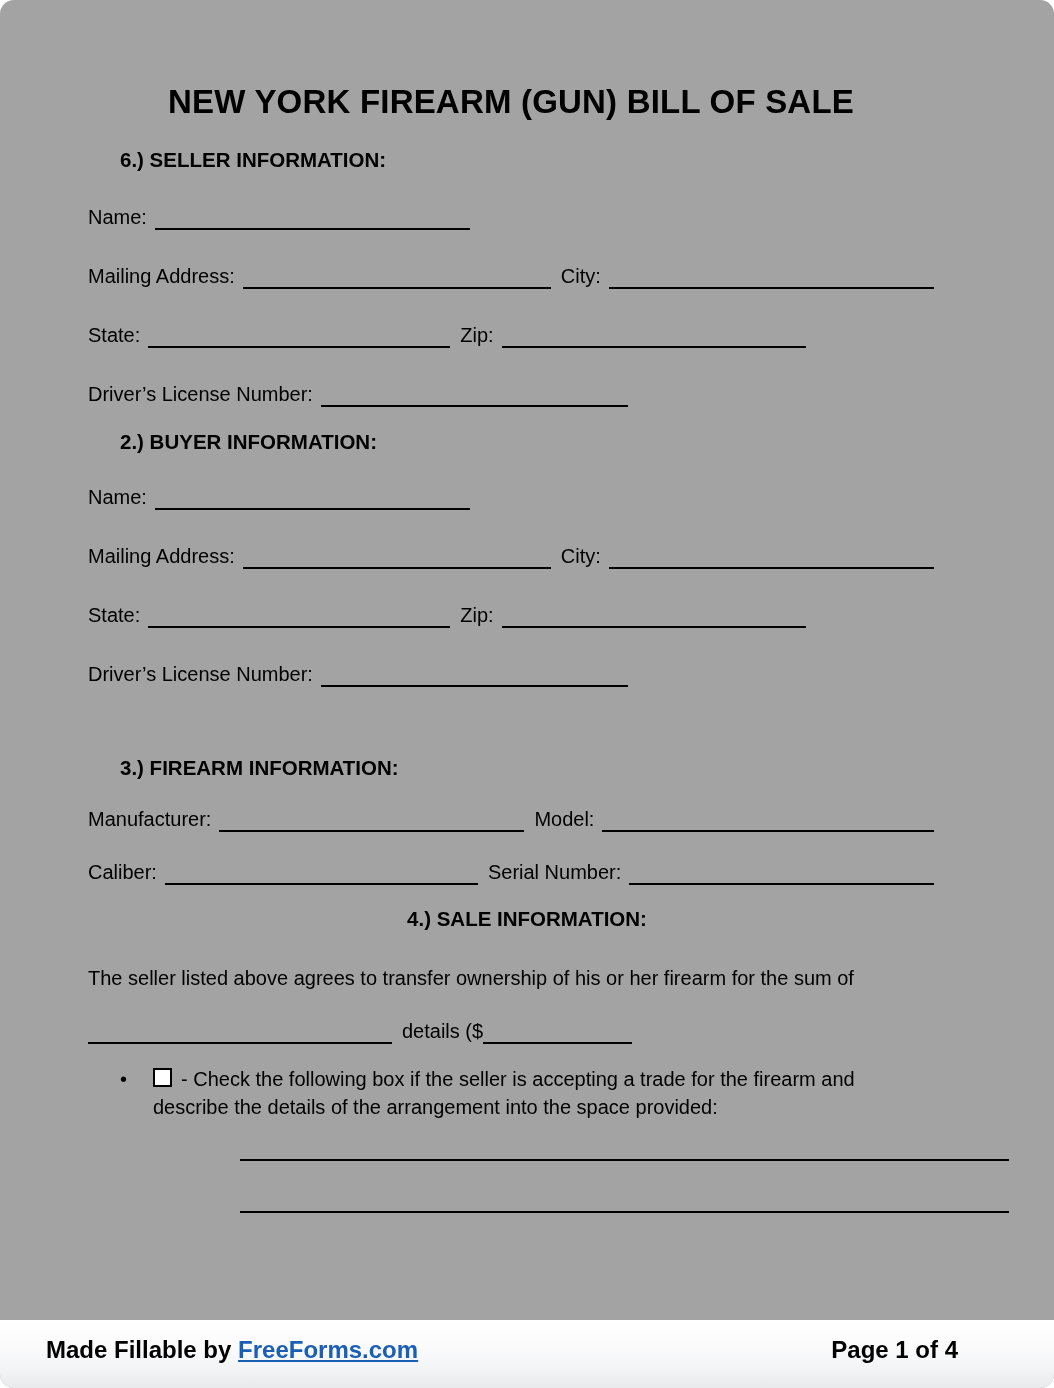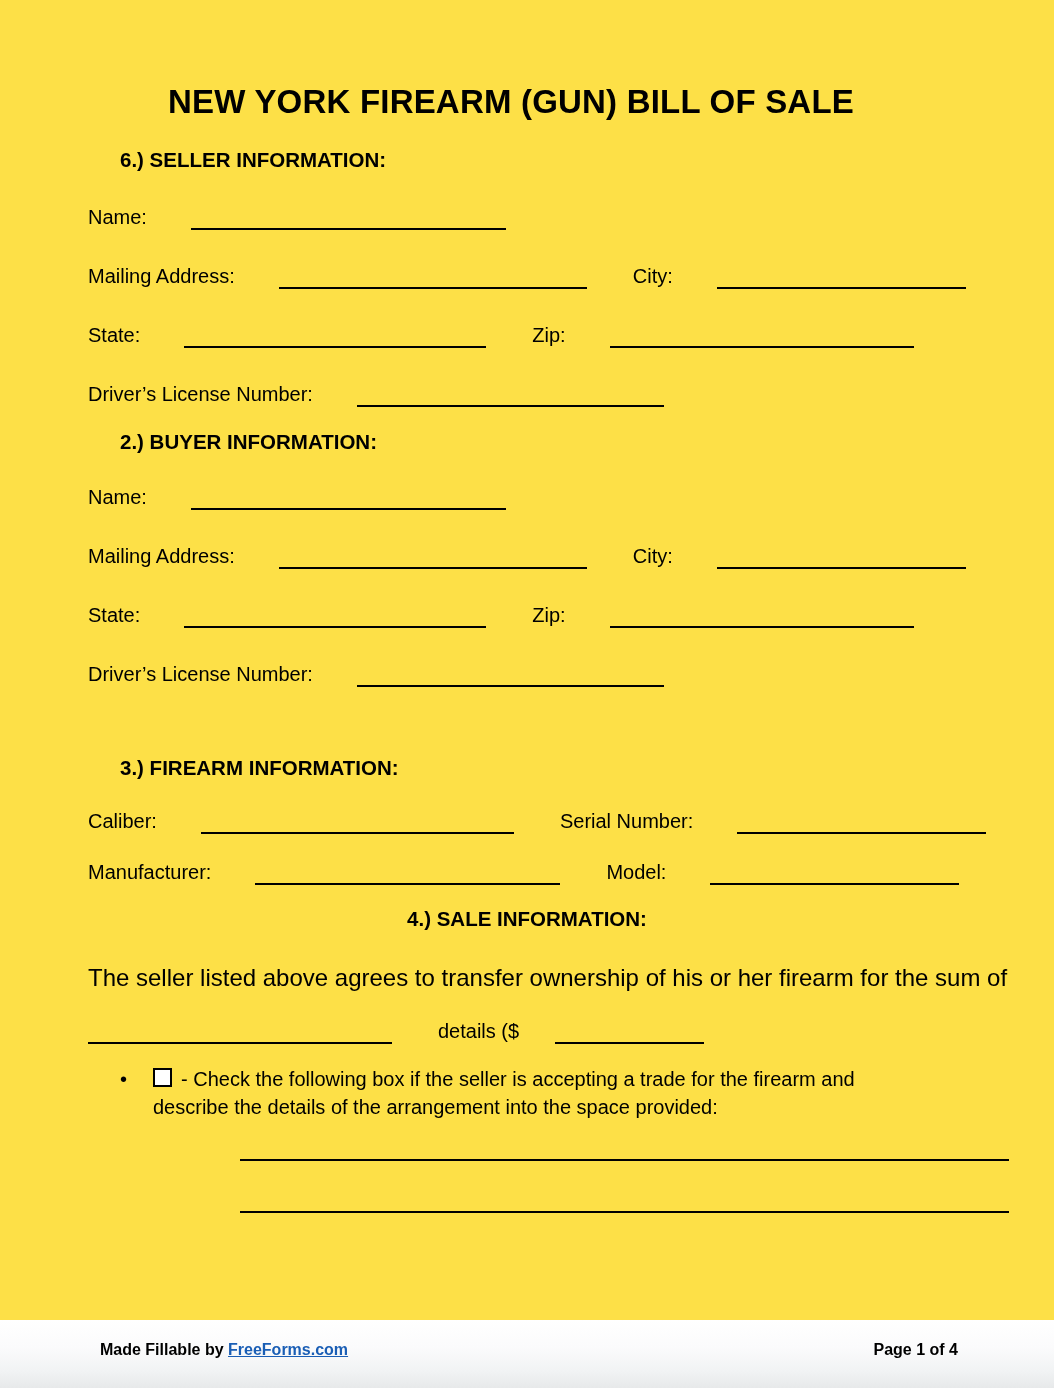--- a/index.html
+++ b/index.html
@@ -1,60 +1,60 @@
 <!DOCTYPE html>
 <html><head>
 <meta charset="utf-8">
 <style>
   html,body { margin:0; padding:0; background:#ffffff; }
   .page {
     position:relative; width:1054px; height:1388px; margin:0 auto;
-    background:#fde047; color:#000;
-    font-family:"Liberation Sans", sans-serif; overflow:hidden;
+    background:#a3a3a3; color:#000;
+    font-family:"Liberation Sans", sans-serif; overflow:hidden;border-radius:14px;
   }
   .content { box-sizing:border-box; width:1054px; padding:0 120px 0 88px; }
 
   .doc-title {
     padding-top:84px; font-size:33px; font-weight:bold; line-height:36px;
     text-align:center; letter-spacing:0.2px; white-space:nowrap;
   }
 
   .sec-heading {
     font-size:20.5px; font-weight:bold; line-height:24px; margin-left:32px;
     white-space:nowrap;
   }
   .h1s { margin-top:28px; }
   .h2b { margin-top:24px; }
   .h3f { margin-top:70px; }
   .h4s { margin-top:23px;text-align:center; }
 
   .row {
     display:flex; align-items:baseline; font-size:20px; line-height:24px;
-    height:24px; white-space:nowrap;gap:36px;
+    height:24px; white-space:nowrap;
   }
   .mt33{margin-top:33px}.mt31{margin-top:31px}.mt29{margin-top:29px}
   .mt28{margin-top:35px}.mt27{margin-top:27px}
 
   .lbl { flex:0 0 auto; }
   .ml10 { margin-left:10px; }
 
   input.fill {
     flex:0 0 auto; height:20px; padding:0 2px; margin-left:8px;
     border:none; border-bottom:2px solid #000; background:transparent;
     font-family:"Liberation Sans", sans-serif; font-size:19px; color:#000;
   }
   input.fill.grow { flex:1 1 auto; width:auto; }
   input.fill.nogap { margin-left:0; }
 
   .w-name{width:311px}.w-mail{width:304px}.w-state{width:298px}.w-zip{width:300px}
   .w-dl{width:303px}.w-manu{width:301px}.w-cal{width:309px}
   .w-amt{width:300px}.w-amtnum{width:145px}.w-date{width:308px}.w-year{width:51px}
 
   .para {
-    font-size:24px; line-height:24px; white-space:nowrap;
+    font-size:20px; line-height:24px; white-space:nowrap;
   }
 
   .bullet-row {
     display:flex; margin-top:22px; margin-left:32px;
     font-size:20px; line-height:28px;
   }
   .bullet-marker { flex:0 0 auto; width:33px; }
   .bullet-body { width:762px; }
   .checkbox {
     display:inline-block; width:15px; height:15px; border:2px solid #000;
@@ -65,24 +65,24 @@
     display:block; box-sizing:content-box; height:24px; width:765px;
     margin-left:152px; padding:0 2px;
     border:none; border-bottom:2px solid #000; background:transparent;
     font-family:"Liberation Sans", sans-serif; font-size:19px; color:#000;
   }
   .tl1 { margin-top:14px; }
   .tl2 { margin-top:26px; }
 
   .footer {
     position:absolute; left:0; right:0; bottom:0; height:68px;
-    box-sizing:border-box; padding:0 96px 8px 100px;
+    box-sizing:border-box; padding:0 96px 8px 46px;
     display:flex; align-items:center; justify-content:space-between;
     background:linear-gradient(180deg, #ffffff 0%, #fbfbfc 40%, #f1f3f4 75%, #e7e9ea 100%);
-    font-size:16px; font-weight:600; line-height:26px; white-space:nowrap;
+    font-size:24px; font-weight:600; line-height:26px; white-space:nowrap;
   }
   .footer a { text-decoration:underline; cursor:pointer; }
 </style>
 </head>
 <body>
 
 <div class="page">
   <div class="content">
 
     <div class="doc-title">NEW YORK FIREARM (GUN) BILL OF SALE</div>
@@ -134,31 +134,31 @@
       <input class="fill w-zip" type="text" value="" style="">
     </div>
 
     <div class="row mt28">
       <span class="lbl">Driver’s License Number:</span>
       <input class="fill w-dl" type="text" value="" style="">
     </div>
 
     <div class="sec-heading h3f">3.) FIREARM INFORMATION:</div>
 
+    <div class="row mt27">
+      <span class="lbl">Manufacturer:</span>
+      <input class="fill w-manu" type="text" value="" style="">
+      <span class="lbl ml10">Model:</span>
+      <input class="fill grow" type="text" value="" style="">
+    </div>
+
     <div class="row mt29">
       <span class="lbl">Caliber:</span>
       <input class="fill w-cal" type="text" value="" style="">
       <span class="lbl ml10">Serial Number:</span>
-      <input class="fill grow" type="text" value="" style="">
-    </div>
-
-    <div class="row mt27">
-      <span class="lbl">Manufacturer:</span>
-      <input class="fill w-manu" type="text" value="" style="">
-      <span class="lbl ml10">Model:</span>
       <input class="fill grow" type="text" value="" style="">
     </div>
 
     <div class="sec-heading h4s">4.) SALE INFORMATION:</div>
 
     <div class="para mt28">The seller listed above agrees to transfer ownership of his or her firearm for the sum of</div>
 
     <div class="row mt29">
       <input class="fill w-amt nogap" type="text" value="" style="">
       <span class="lbl ml10">details ($</span>

